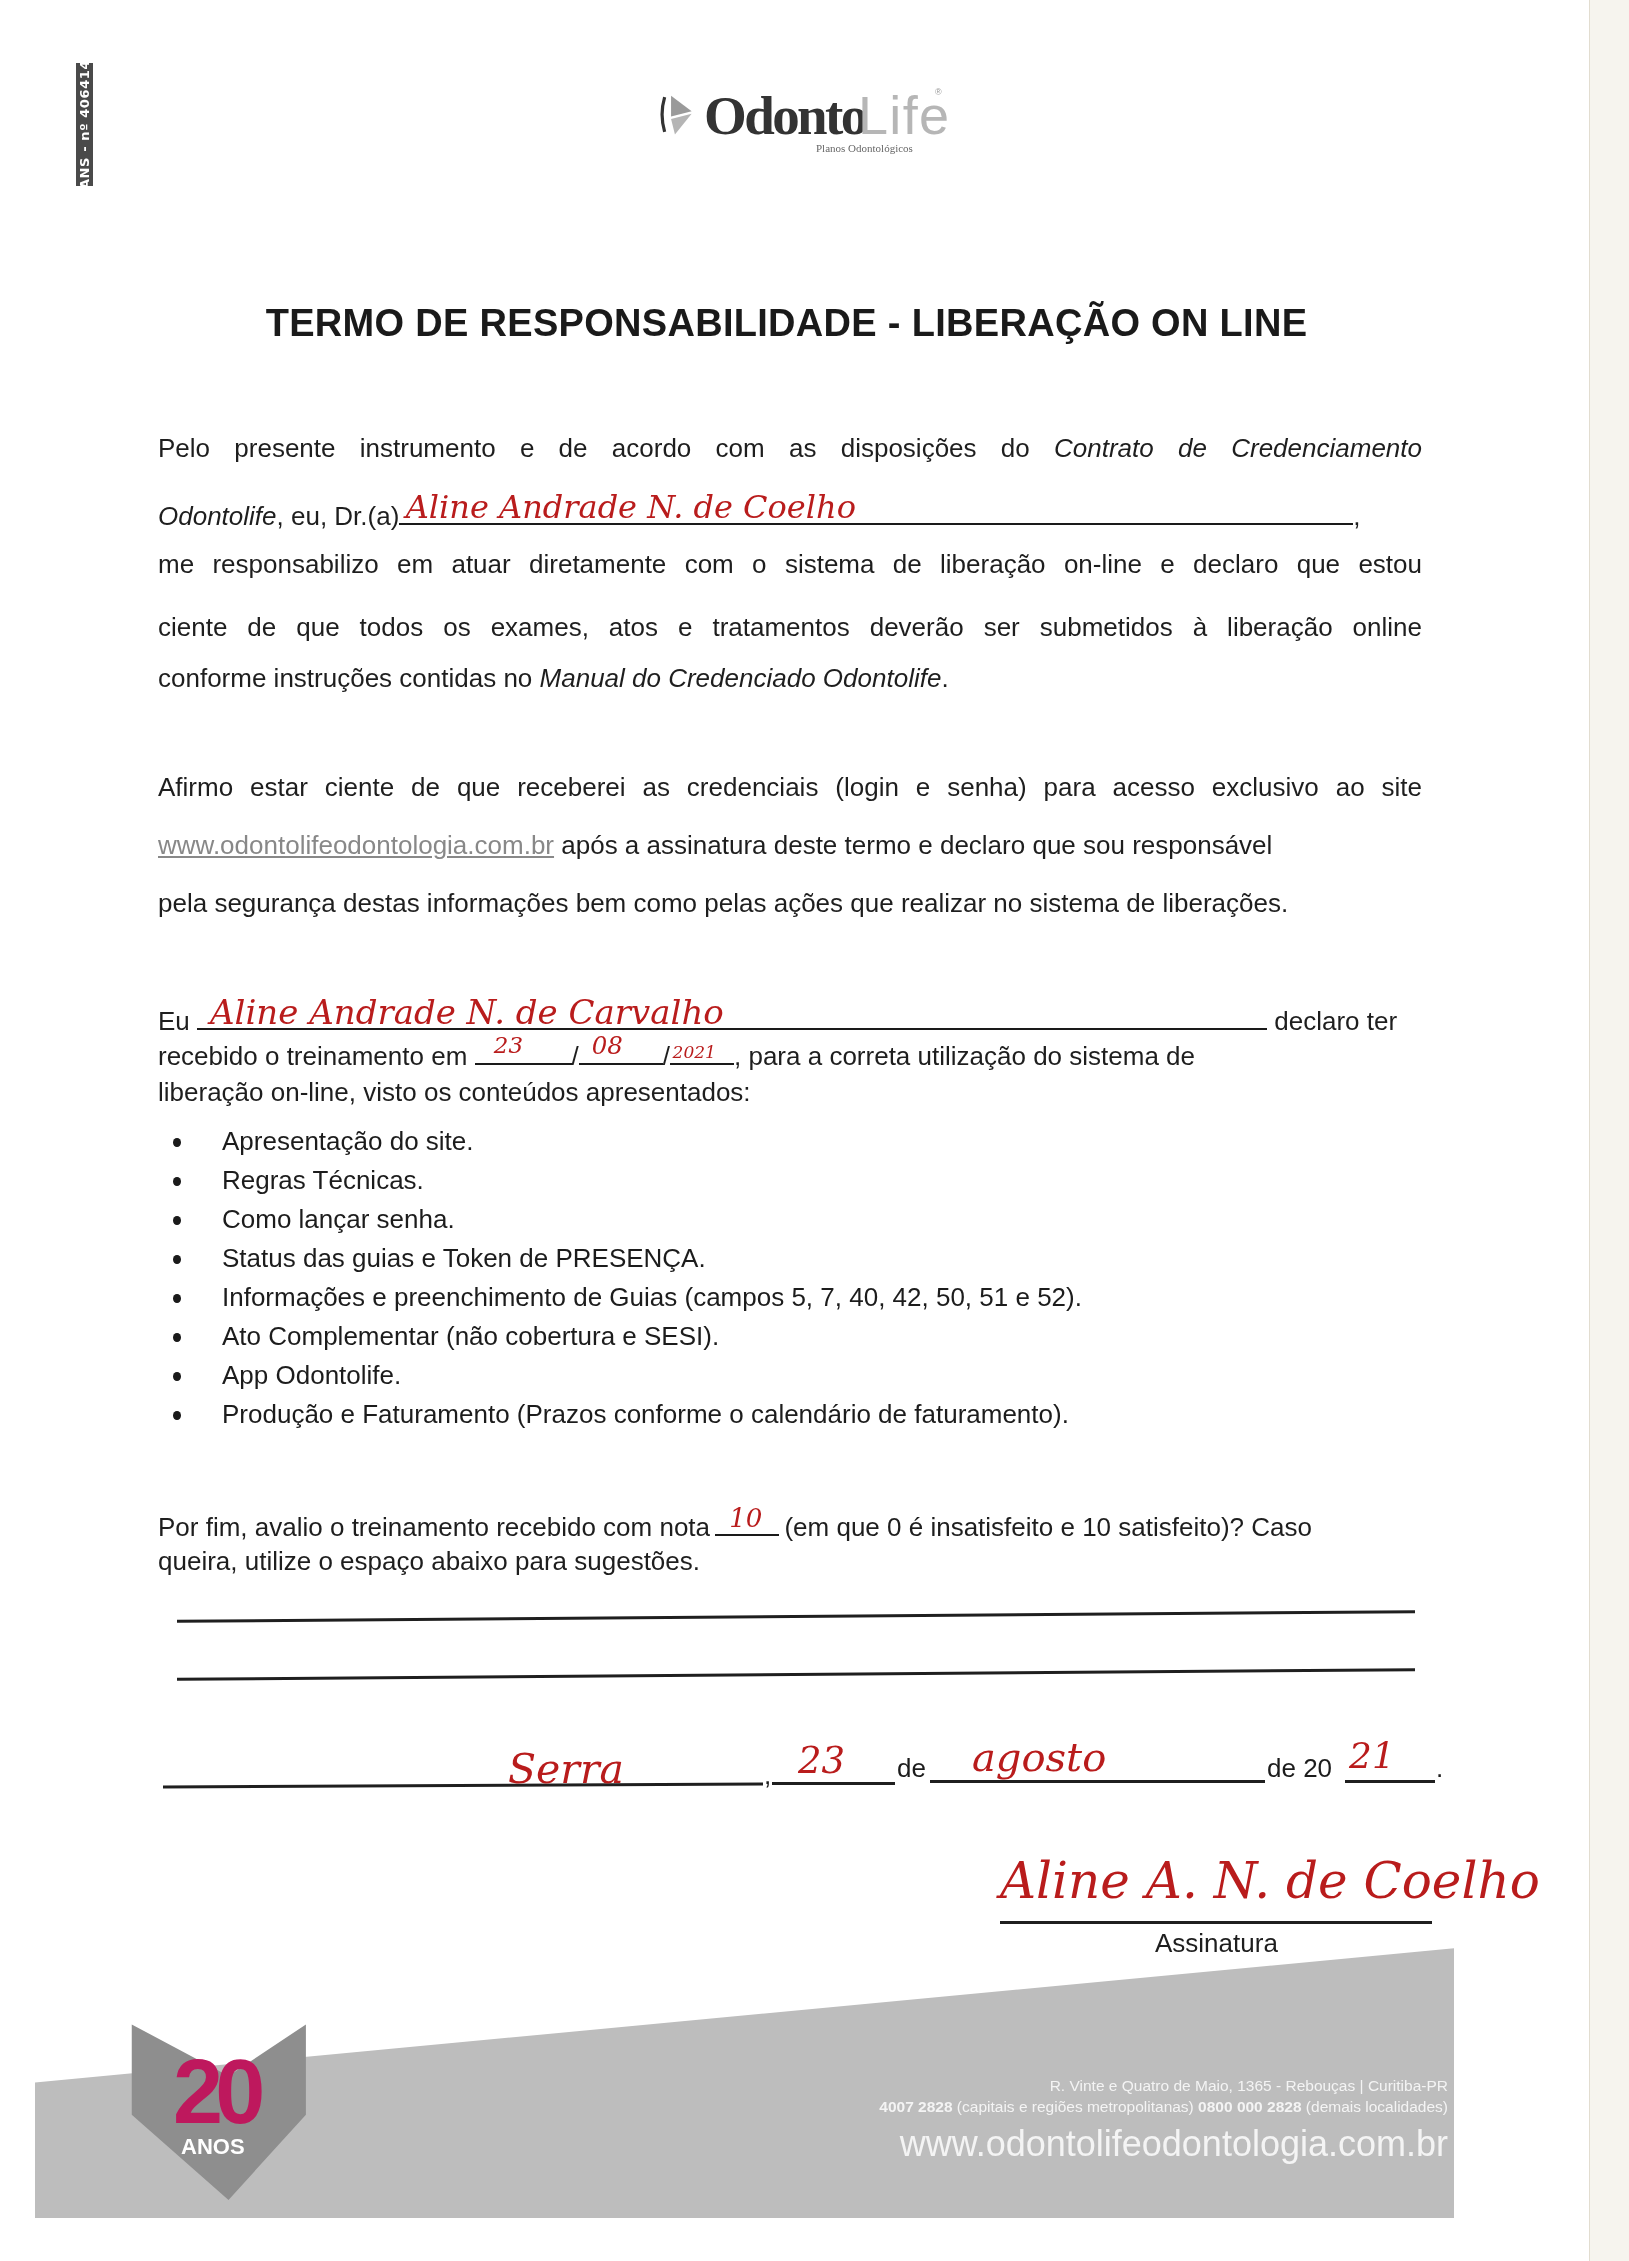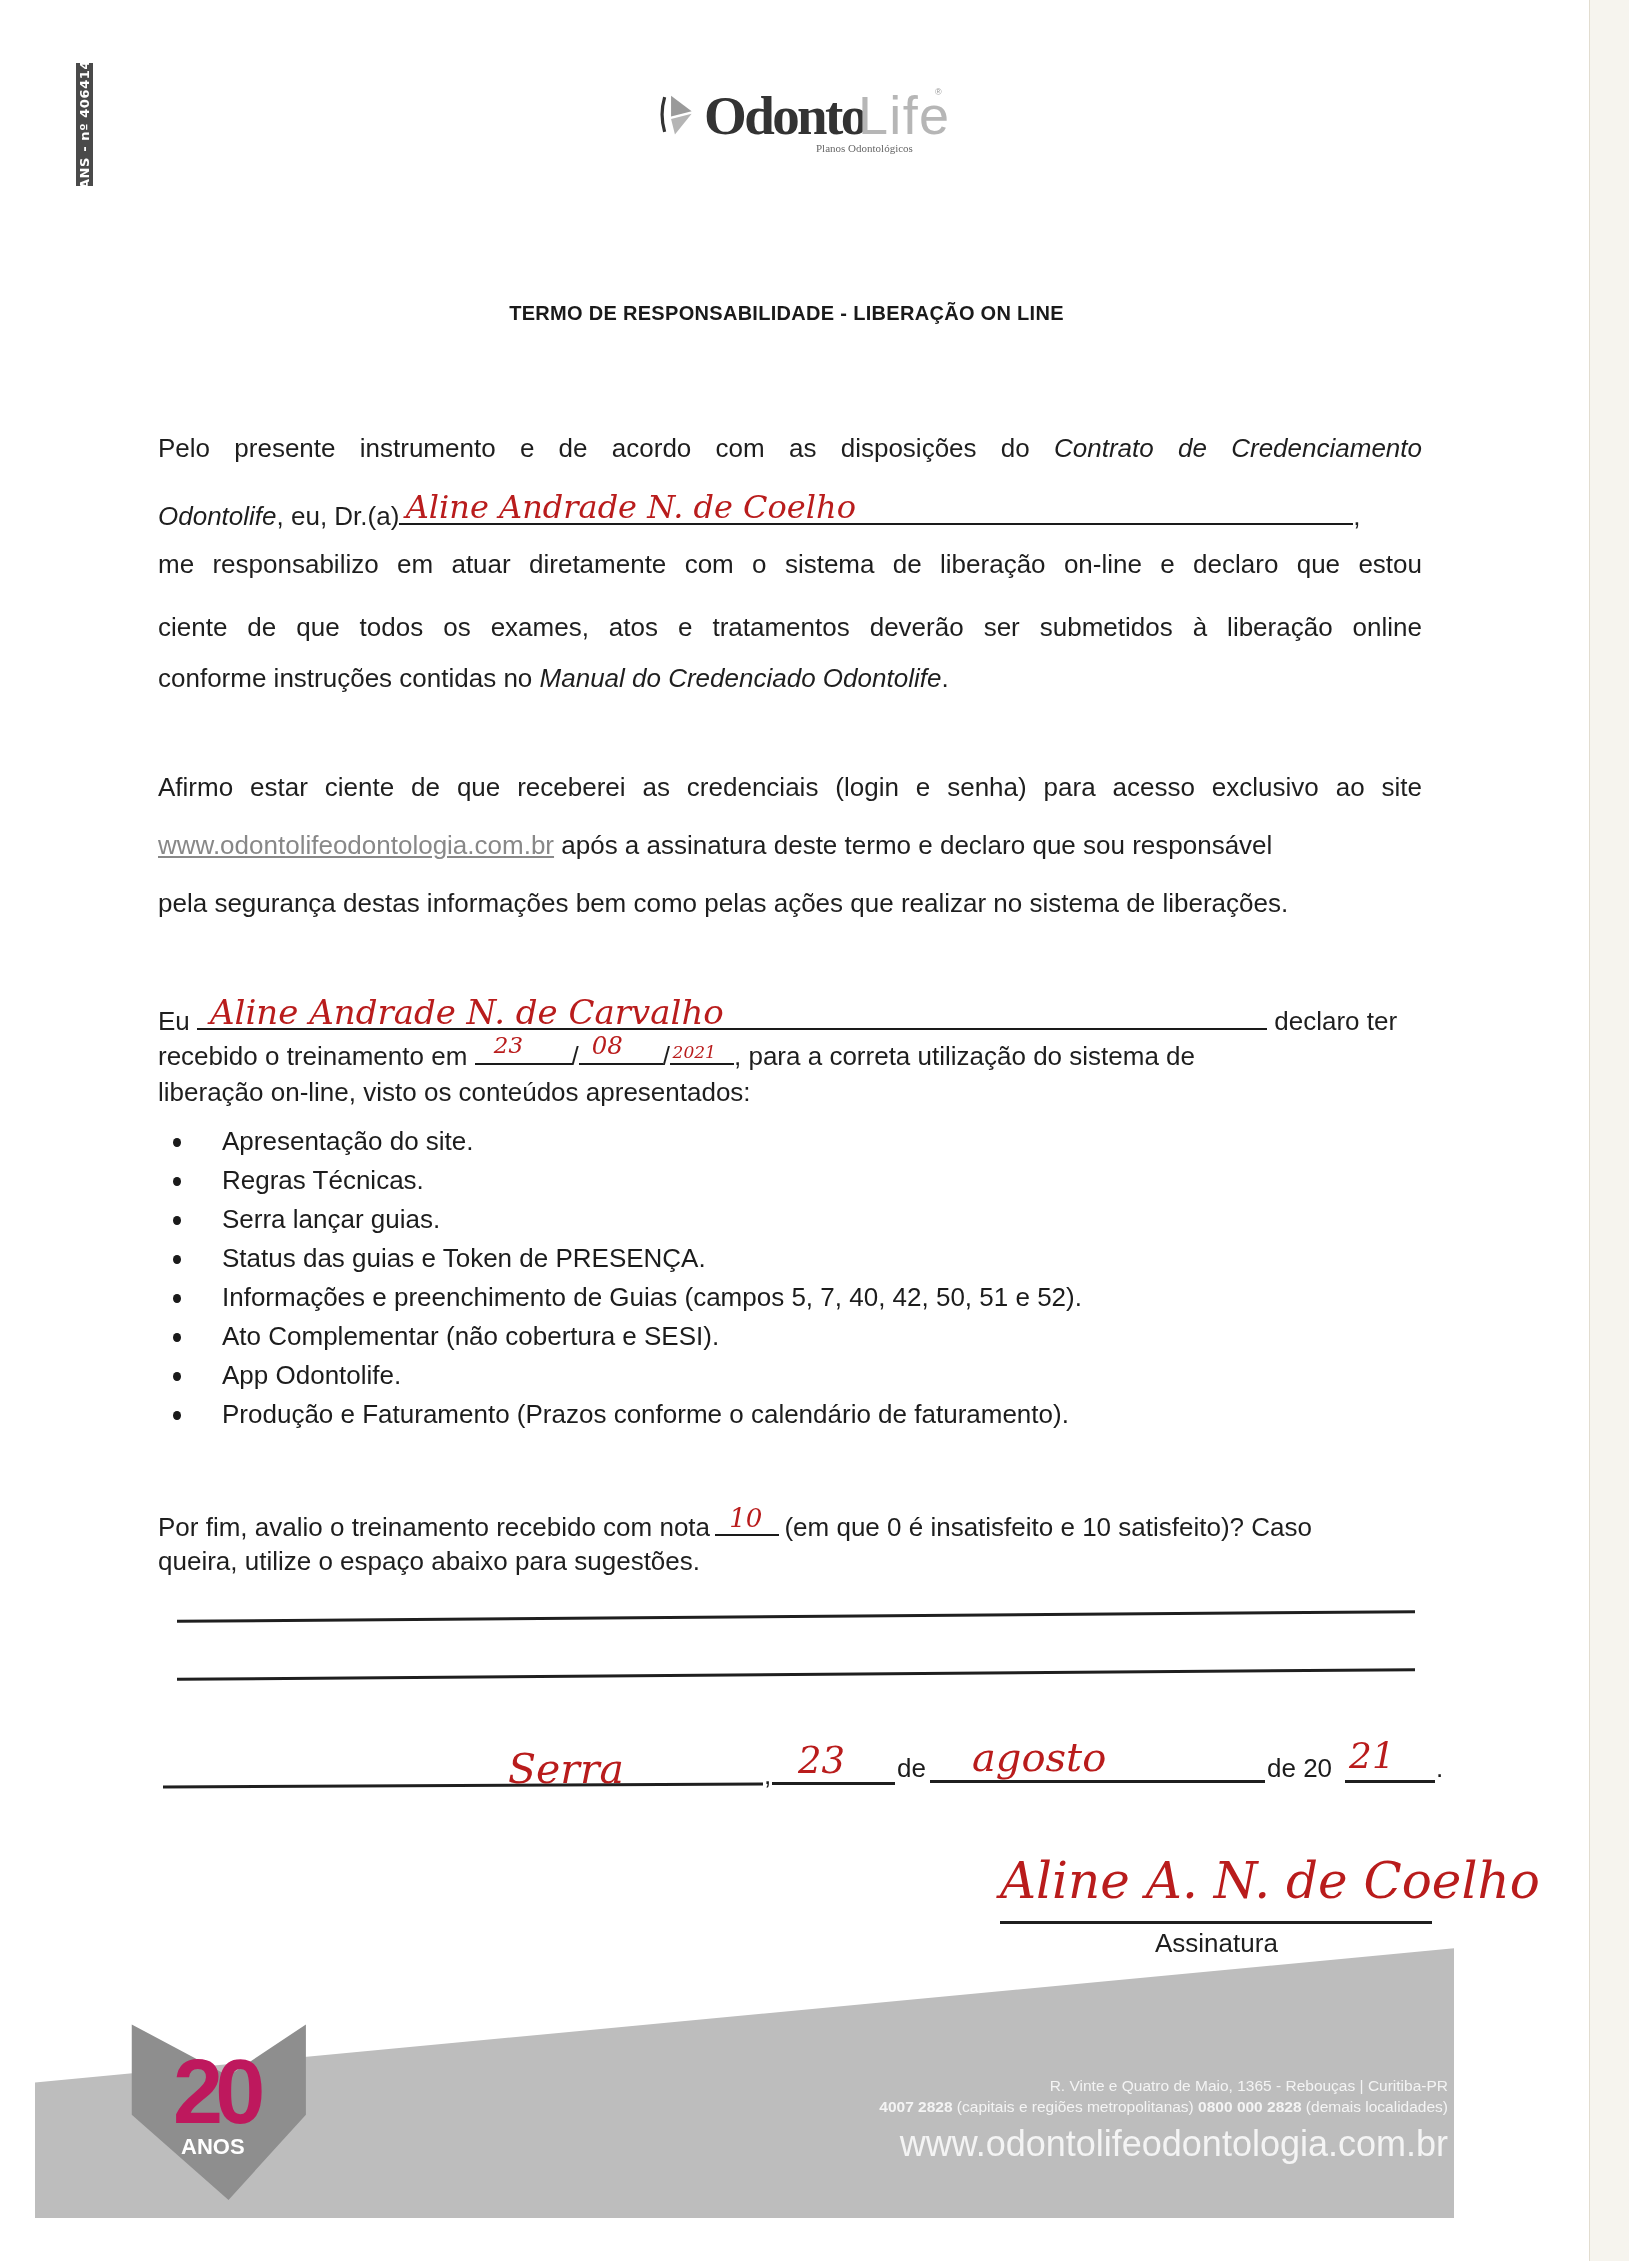--- a/index.html
+++ b/index.html
@@ -21,21 +21,21 @@
   .edge-strip { right:0; top:0; width:40px; height:2261px; background:#f6f4ee; border-left:0.6px solid #e2ddd0; }
   .logo { left:645px; top:84px; width:335px; height:77px; }
   .logo-mark { position:absolute; left:13px; top:7.7px; width:39px; height:45px; }
   .logo-odonto { position:absolute; left:59px; top:0px; font-family:"Liberation Serif", serif; font-weight:bold; font-size:55px; color:#333; letter-spacing:-2.6px; }
   .logo-life { position:absolute; left:213px; top:0px; font-family:"Liberation Sans", sans-serif; font-size:54px; color:#b6b6b6; font-weight:normal; letter-spacing:1.3px;}
   .logo-reg { position:absolute; left:290px; top:2.6px; font-size:9px; color:#999; }
   .logo-sub { position:absolute; left:171px; top:58px; font-family:"Liberation Serif", serif; font-size:11px; color:#666; }
 
   .title {
     left:0; width:1573px; top:302px; text-align:center;
-    font-weight:bold; font-size:20px; letter-spacing:0.3px; color:#1a1a1a;
+    font-weight:bold; font-size:38px; letter-spacing:0.3px; color:#1a1a1a;
   }
   .para { left:158px; width:1264px; font-size:26px; color:#1e1e1e; }
   .line { position:absolute; left:0; width:1264px; white-space:nowrap; }
   .justify { text-align:justify; text-align-last:justify; }
   .ital { font-style:italic; }
   .hw { font-family:"DejaVu Serif", serif; font-style:italic; color:#b91c1c; }
   .uline { display:inline-block; border-bottom:2.6px solid #1a1a1a; vertical-align:baseline; position:relative; }
   .link { color:#888; text-decoration:underline; }
   .bullets { left:164px; top:1122px; font-size:26px; }
   .bullets li { list-style:none; position:relative; padding-left:58px; height:39px; line-height:39px; white-space:nowrap; }
@@ -98,21 +98,21 @@
   <div class="line" style="top:39px;">
     <span>recebido o treinamento em</span>
     <span class="uline" style="width:97px;height:26px;"><span class="hw" style="position:absolute;left:19.3px;bottom:5.2px;font-size:23px;">23</span></span><span>/</span><span class="uline" style="width:84px;height:26px;"><span class="hw" style="position:absolute;left:13px;bottom:2.6px;font-size:24.5px;">08</span></span><span>/</span><span class="uline" style="width:64px;height:26px;"><span class="hw" style="position:absolute;left:2.6px;bottom:1.3px;font-size:17px;">2021</span></span><span>, para a correta utilização do sistema de</span>
   </div>
   <div class="line" style="top:79px;">liberação on-line, visto os conteúdos apresentados:</div>
 </div>
 
 <ul class="abs bullets" style="margin:0;padding:0;">
   <li>Apresentação do site.</li>
   <li>Regras Técnicas.</li>
-  <li>Serra lançar guias.</li>
+  <li>Como lançar senha.</li>
   <li>Status das guias e Token de PRESENÇA.</li>
   <li>Informações e preenchimento de Guias (campos 5, 7, 40, 42, 50, 51 e 52).</li>
   <li>Ato Complementar (não cobertura e SESI).</li>
   <li>App Odontolife.</li>
   <li>Produção e Faturamento (Prazos conforme o calendário de faturamento).</li>
 </ul>
 
 <div class="abs para" style="top:1507px;height:84px;">
   <div class="line" style="top:0;">
     <span>Por fim, avalio o treinamento recebido com nota</span><span class="uline" style="width:64px;height:27px;margin:0 5.2px;"><span class="hw" style="position:absolute;left:14px;bottom:1.3px;font-size:26px;">10</span></span><span>(em que 0 é insatisfeito e 10 satisfeito)? Caso</span>

